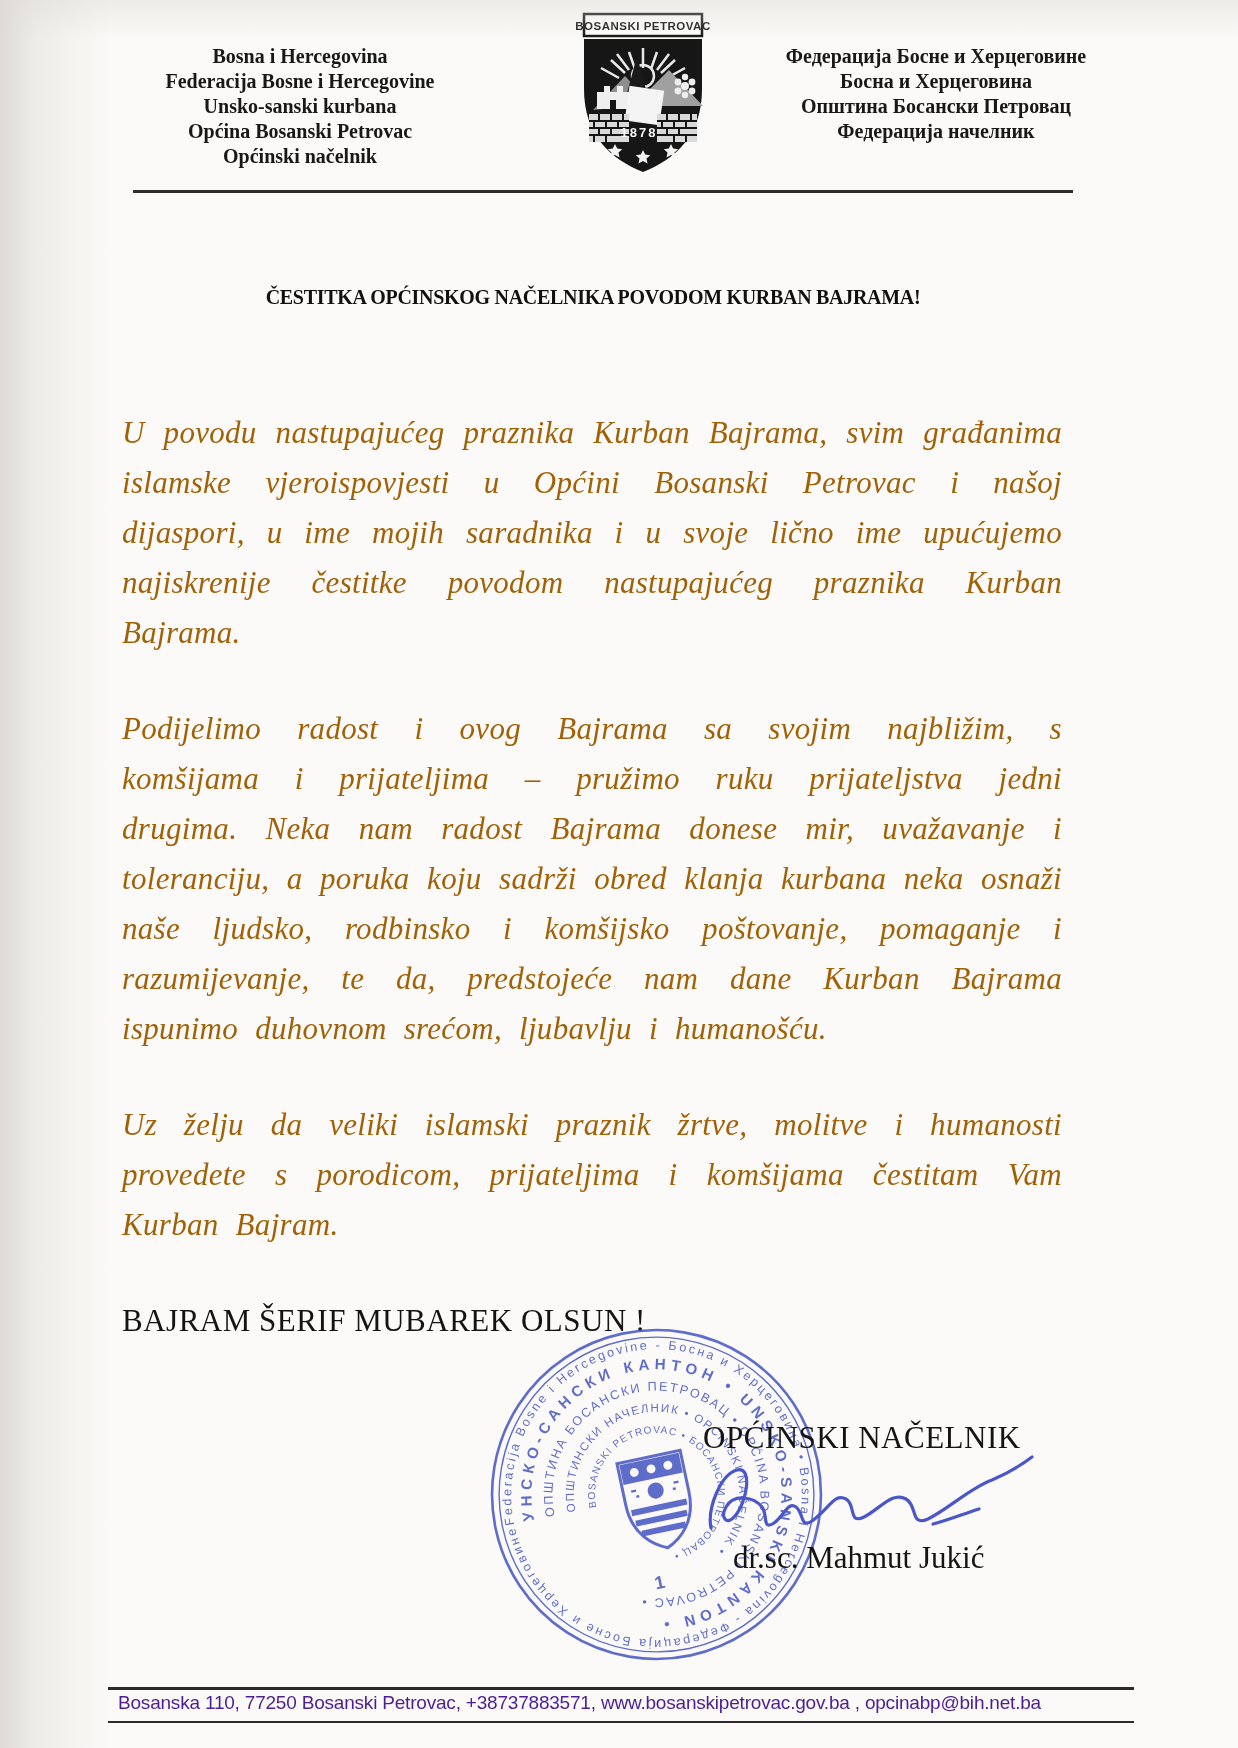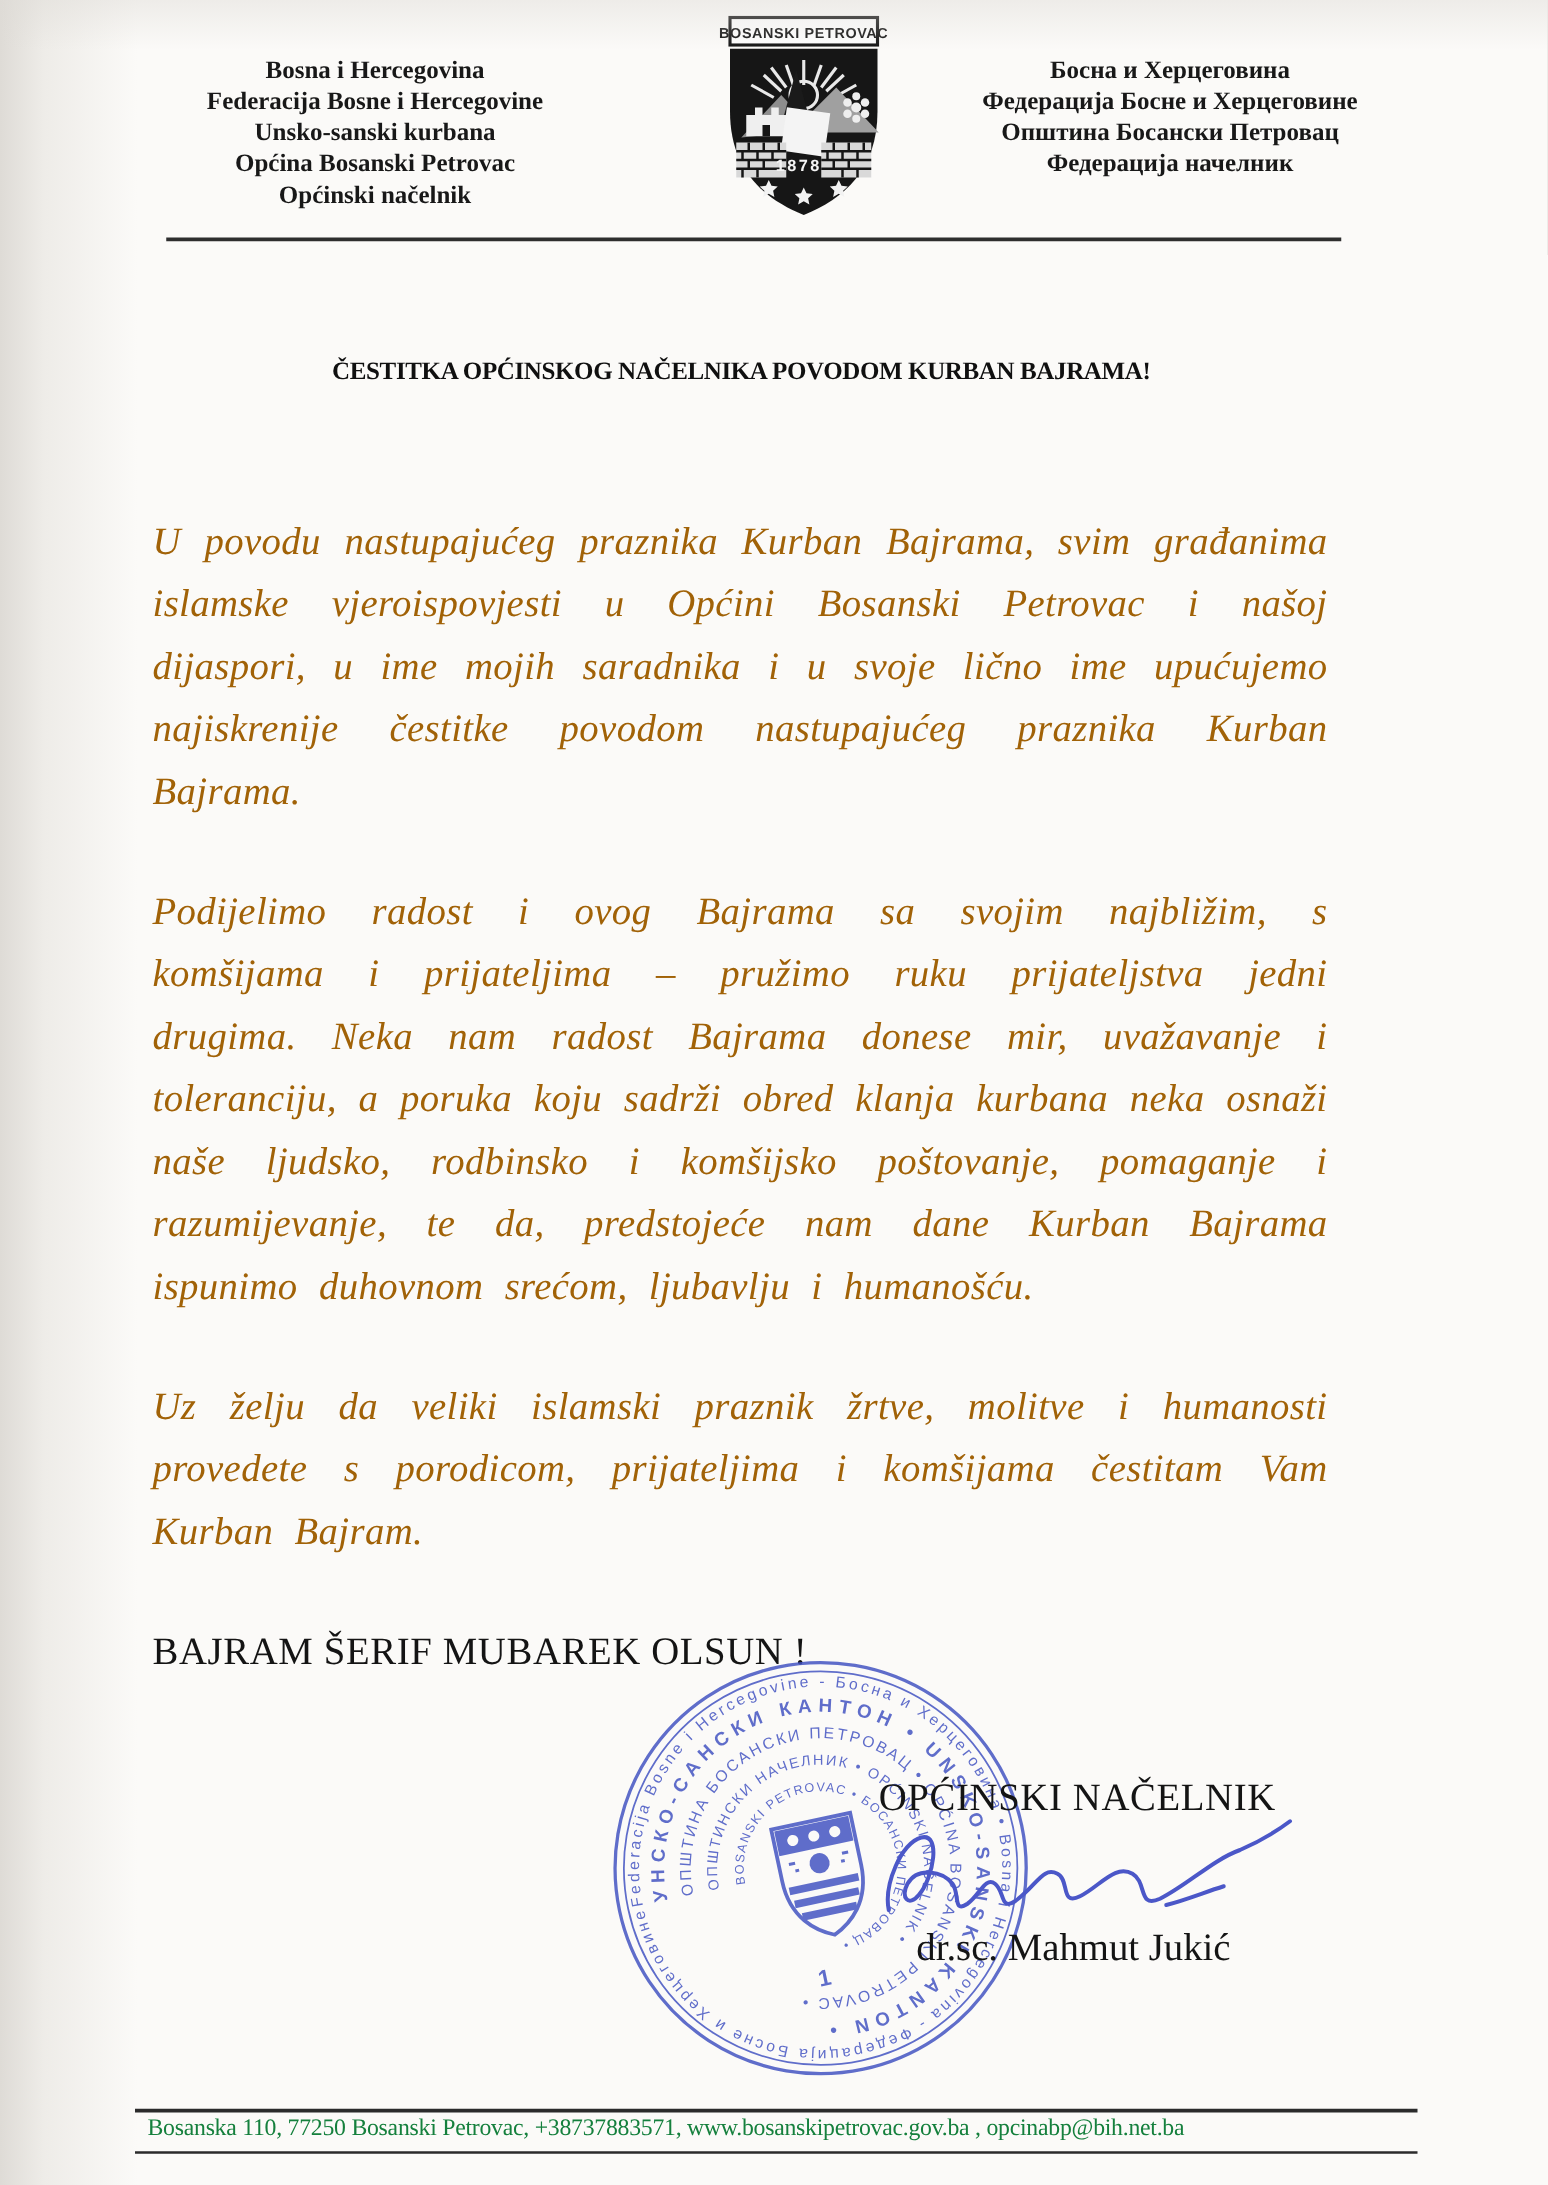--- a/index.html
+++ b/index.html
@@ -48,22 +48,22 @@
 
   
   .stamp-wrap{position:absolute;left:485px;top:1323px;width:343px;height:343px;z-index:1;}
   .signer-role{position:absolute;left:703px;top:1420px;font-size:31px;letter-spacing:0.5px;z-index:3;color:#141414;}
   .signature-svg{position:absolute;left:695px;top:1438px;z-index:2;}
   .signer-name{position:absolute;left:733px;top:1540px;font-size:31px;z-index:3;color:#141414;}
 
   
   .foot-rule-a{position:absolute;left:108px;top:1687px;width:1026px;height:3px;background:#2b2b2b;}
   .foot-text{position:absolute;left:118px;top:1692px;width:1020px;
-    font-family:Liberation Serif, serif;
-    font-size:19px;letter-spacing:-0.2px;color:#15803d;}
+    font-family:Liberation Sans, sans-serif;
+    font-size:19px;letter-spacing:-0.2px;color:#4c1d95;}
   .foot-rule-b{position:absolute;left:108px;top:1721px;width:1026px;height:2px;background:#2b2b2b;}
 
   
   .emblem-banner{font-family:"Liberation Sans",sans-serif;font-weight:bold;font-size:11.5px;letter-spacing:0.5px;fill:#111;text-anchor:middle;}
   .emblem-year{font-family:"Liberation Sans",sans-serif;font-weight:bold;font-size:13px;letter-spacing:2px;fill:#f4f4f4;text-anchor:middle;}
   .st-ring{fill:#3e4fc0;font-family:"Liberation Sans","DejaVu Sans",sans-serif;}
   .st-a{font-size:12.5px;letter-spacing:2.4px;}
   .st-b{font-size:15px;font-weight:bold;letter-spacing:5px;}
   .st-c{font-size:12.5px;letter-spacing:2px;}
   .st-d{font-size:11.5px;letter-spacing:1.6px;}
@@ -135,22 +135,22 @@
 
       <g fill="#f2f2f2">
         <path d="M48,132 l2.2,4.6 5,.6 -3.7,3.4 1,4.9 -4.5,-2.5 -4.5,2.5 1,-4.9 -3.7,-3.4 5,-.6 z"></path>
         <path d="M76,138 l2.2,4.6 5,.6 -3.7,3.4 1,4.9 -4.5,-2.5 -4.5,2.5 1,-4.9 -3.7,-3.4 5,-.6 z"></path>
         <path d="M104,132 l2.2,4.6 5,.6 -3.7,3.4 1,4.9 -4.5,-2.5 -4.5,2.5 1,-4.9 -3.7,-3.4 5,-.6 z"></path>
       </g>
     </svg>
   </div>
 
   <div class="lh-block lh-right">
+    <div>Федерација Босне и Херцеговине</div>
     <div>Босна и Херцеговина</div>
-    <div>Федерација Босне и Херцеговине</div>
     <div>Општина Босански Петровац</div>
     <div>Федерација начелник</div>
   </div>
 
   <div class="hr-head"></div>
 
   <div class="doc-title">ČESTITKA OPĆINSKOG NAČELNIKA POVODOM KURBAN BAJRAMA!</div>
 
   <div class="body-text">
     <p>U povodu nastupajućeg praznika Kurban Bajrama, svim građanima islamske vjeroispovjesti u Općini Bosanski Petrovac i našoj dijaspori, u ime mojih saradnika i u svoje lično ime upućujemo najiskrenije čestitke povodom nastupajućeg praznika Kurban Bajrama.</p>

